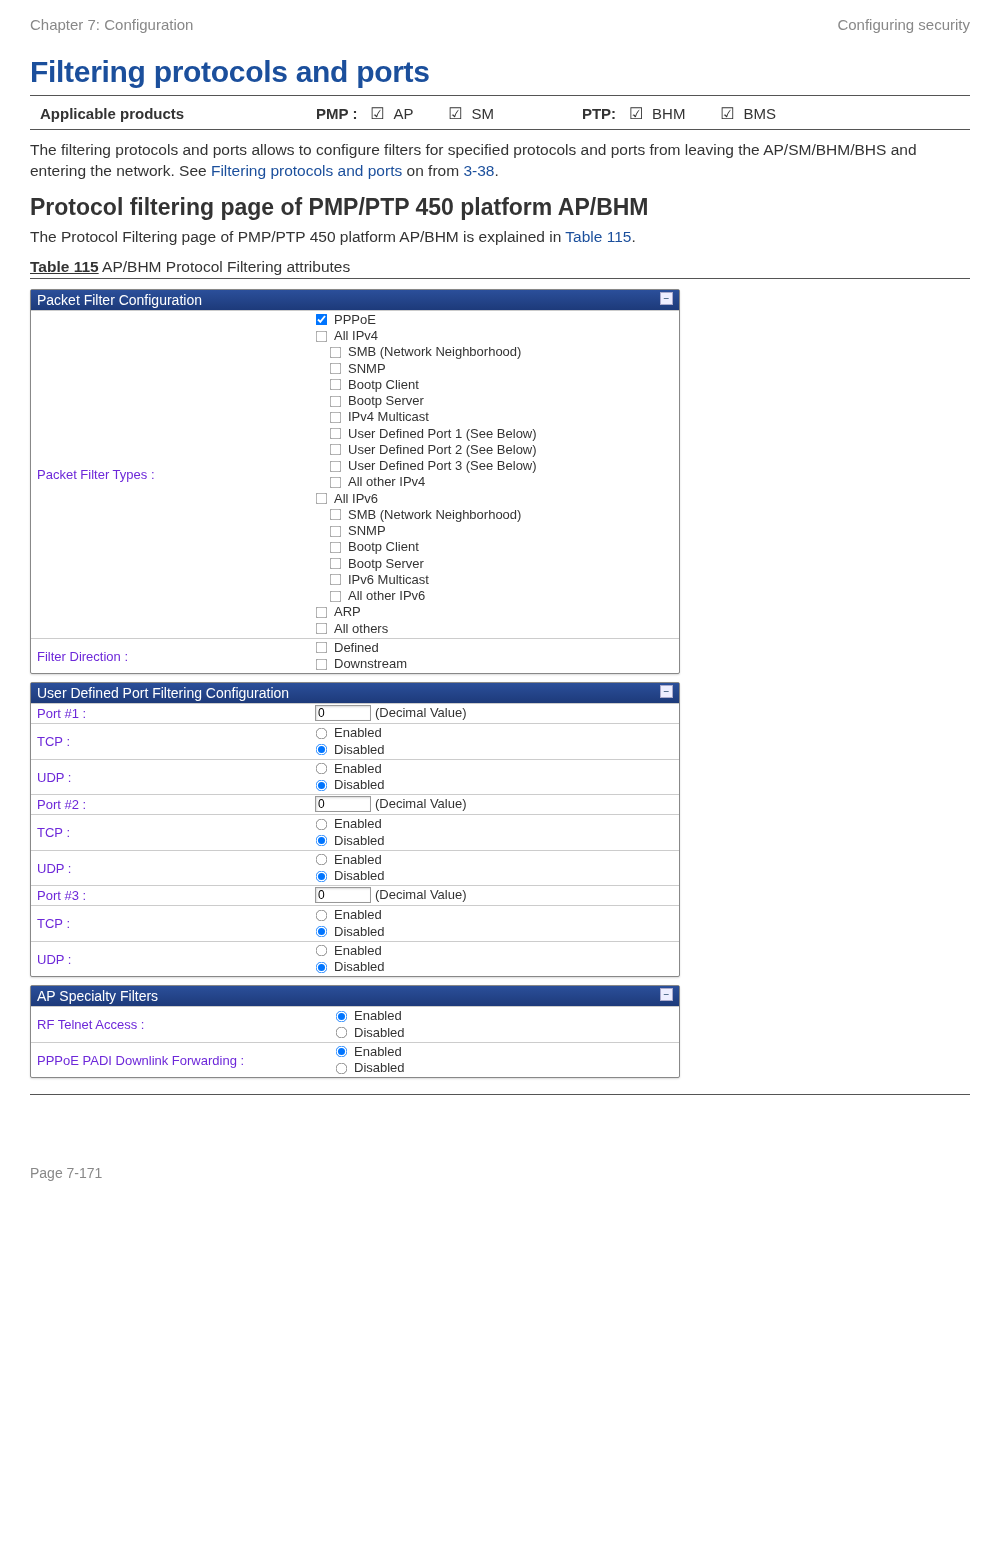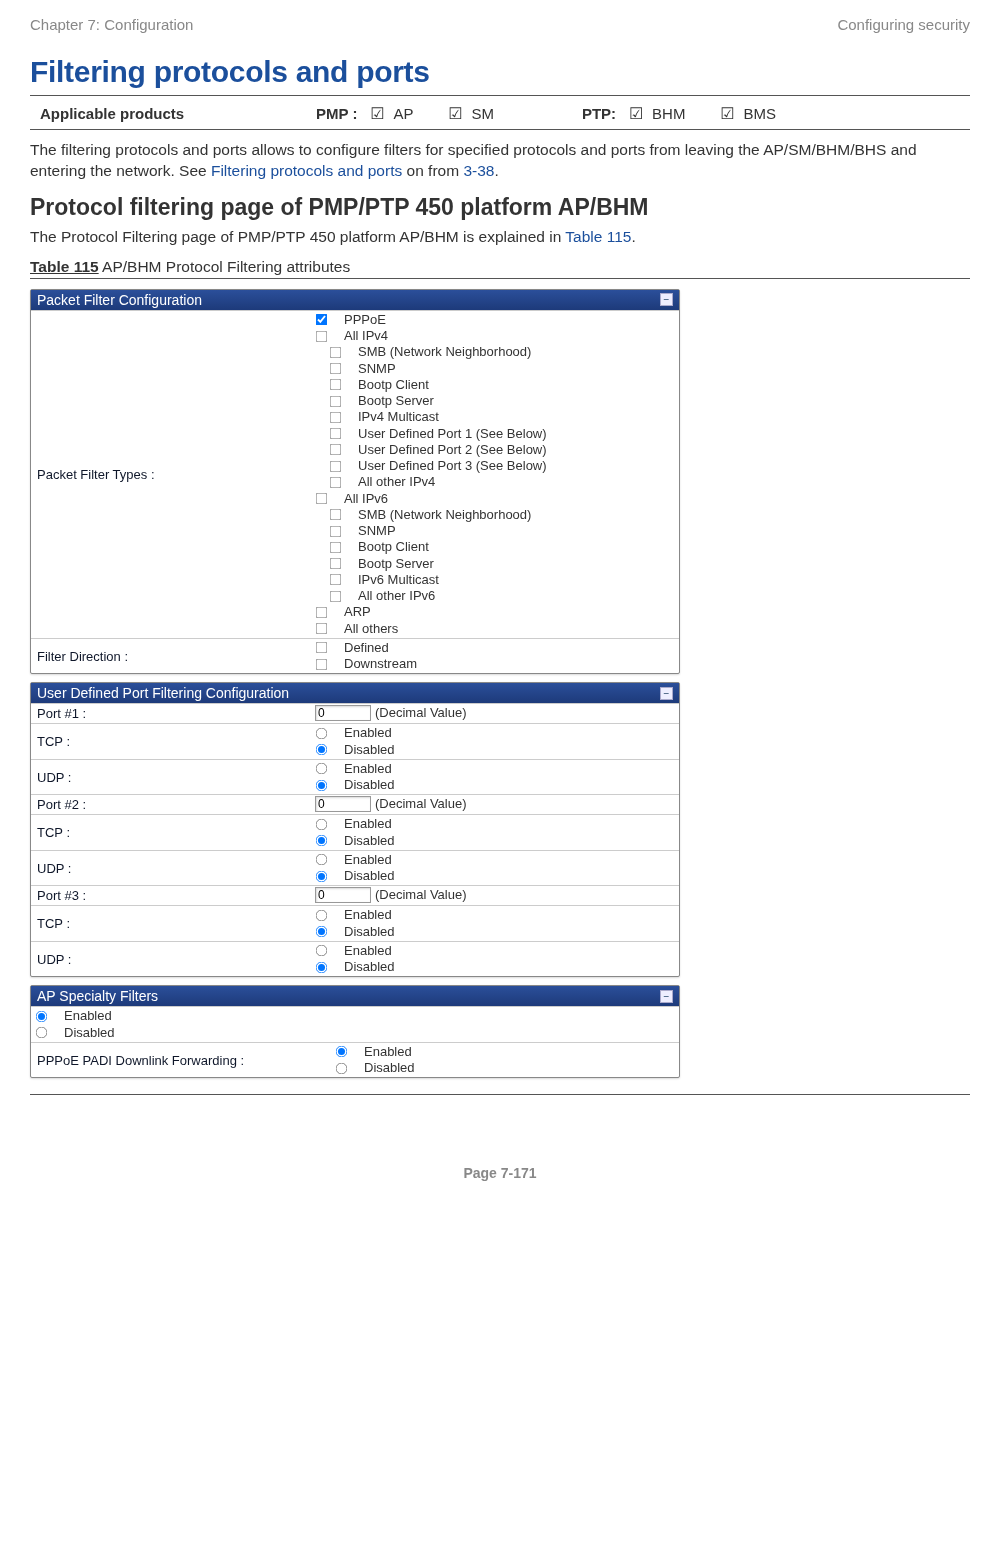--- a/index.html
+++ b/index.html
@@ -70,62 +70,59 @@
     font-size: 13px;
     background: #fff;
   }
   .panel-header {
     background: linear-gradient(#2b4f9a, #1d3a7a);
     color: #fff;
     font-size: 14px;
     padding: 2px 6px;
     display: flex;
     justify-content: space-between;
-    align-items: center;
   }
   .collapse-box {
     width: 13px; height: 13px;
     background: #eef;
     border: 1px solid #aac;
     display: flex; align-items: center; justify-content: center;
     font-size: 10px; color: #246;
   }
   .panel-row {
     display: flex;
     border-top: 1px solid #ccc;
   }
   .panel-row:first-of-type { border-top: none; }
   .row-label {
     width: 280px;
     padding: 2px 6px;
-    color: #0f172a;
+    color: #6d28d9;
     display: flex;
     align-items: center;
   }
   .row-value {
     flex: 1;
     padding: 1px 4px;
   }
-  .opt { display: flex; align-items: center; gap: 16px; line-height: 1.25; }
+  .opt { display: flex; align-items: center; gap: 6px; line-height: 1.25; }
   .opt input[type=checkbox], .opt input[type=radio] { margin: 0; transform: scale(0.9); }
   .indent1 { padding-left: 14px; }
   .portinput {
     width: 56px;
     font-size: 12px;
     border: 1px solid #999;
     padding: 0 2px;
     box-shadow: inset 1px 1px 2px rgba(0,0,0,0.15);
   }
   .decimal-note { font-size: 13px; margin-left: 4px; }
   .footer {
-    text-align: center;
     color: #888;
     font-size: 14px;
     margin-top: 70px;
-    font-weight: bold;
   }
   .ptp-spacer { width: 50px; display: inline-block; }
 </style>
 </head>
 <body>
 
 <div class="header-row">
   <span>Chapter 7:  Configuration</span>
   <span>Configuring security</span>
 </div>
@@ -366,20 +363,21 @@
         </div>
       </div>
   </div>
 
   <div class="panel">
     <div class="panel-header">
       <span>AP Specialty Filters</span>
       <span class="collapse-box">−</span>
     </div>
     <div class="panel-row">
+        <div class="row-label" style="width:300px">RF Telnet Access :</div>
       <div class="row-value">
         <div class="opt">
             <input type="radio" name="rf" checked="" style="">
             <span>Enabled</span>
           </div>
         <div class="opt">
             <input type="radio" name="rf" style="">
             <span>Disabled</span>
           </div>
         </div>

